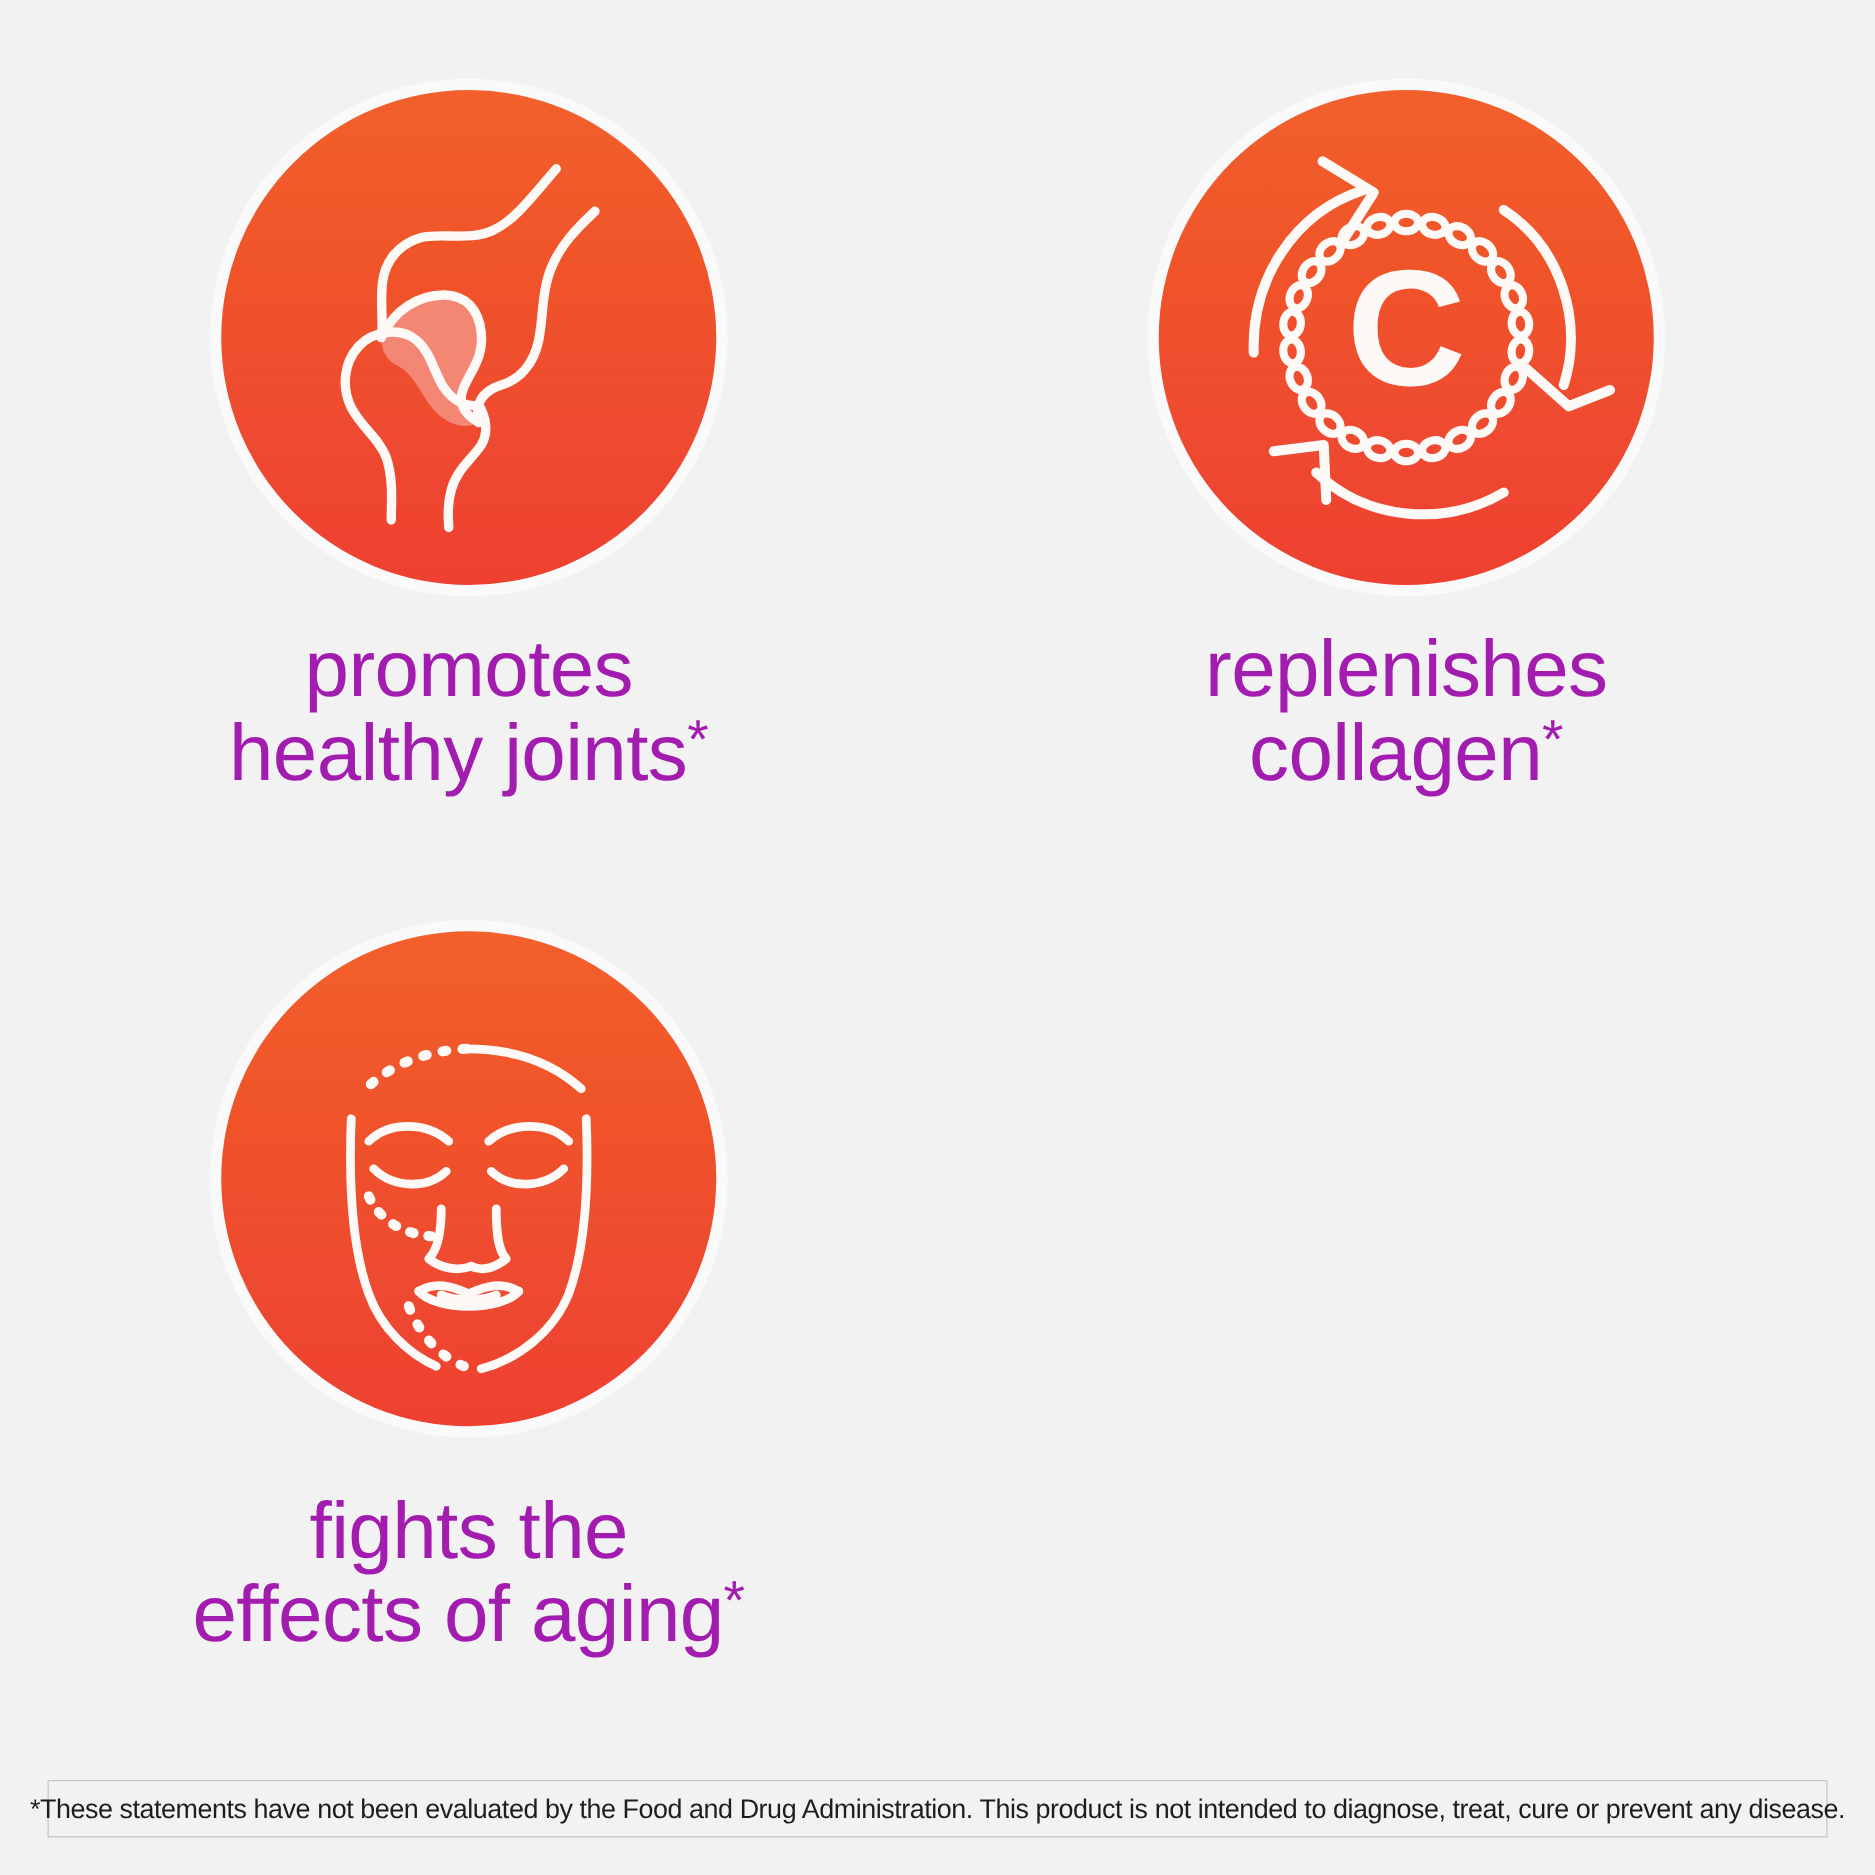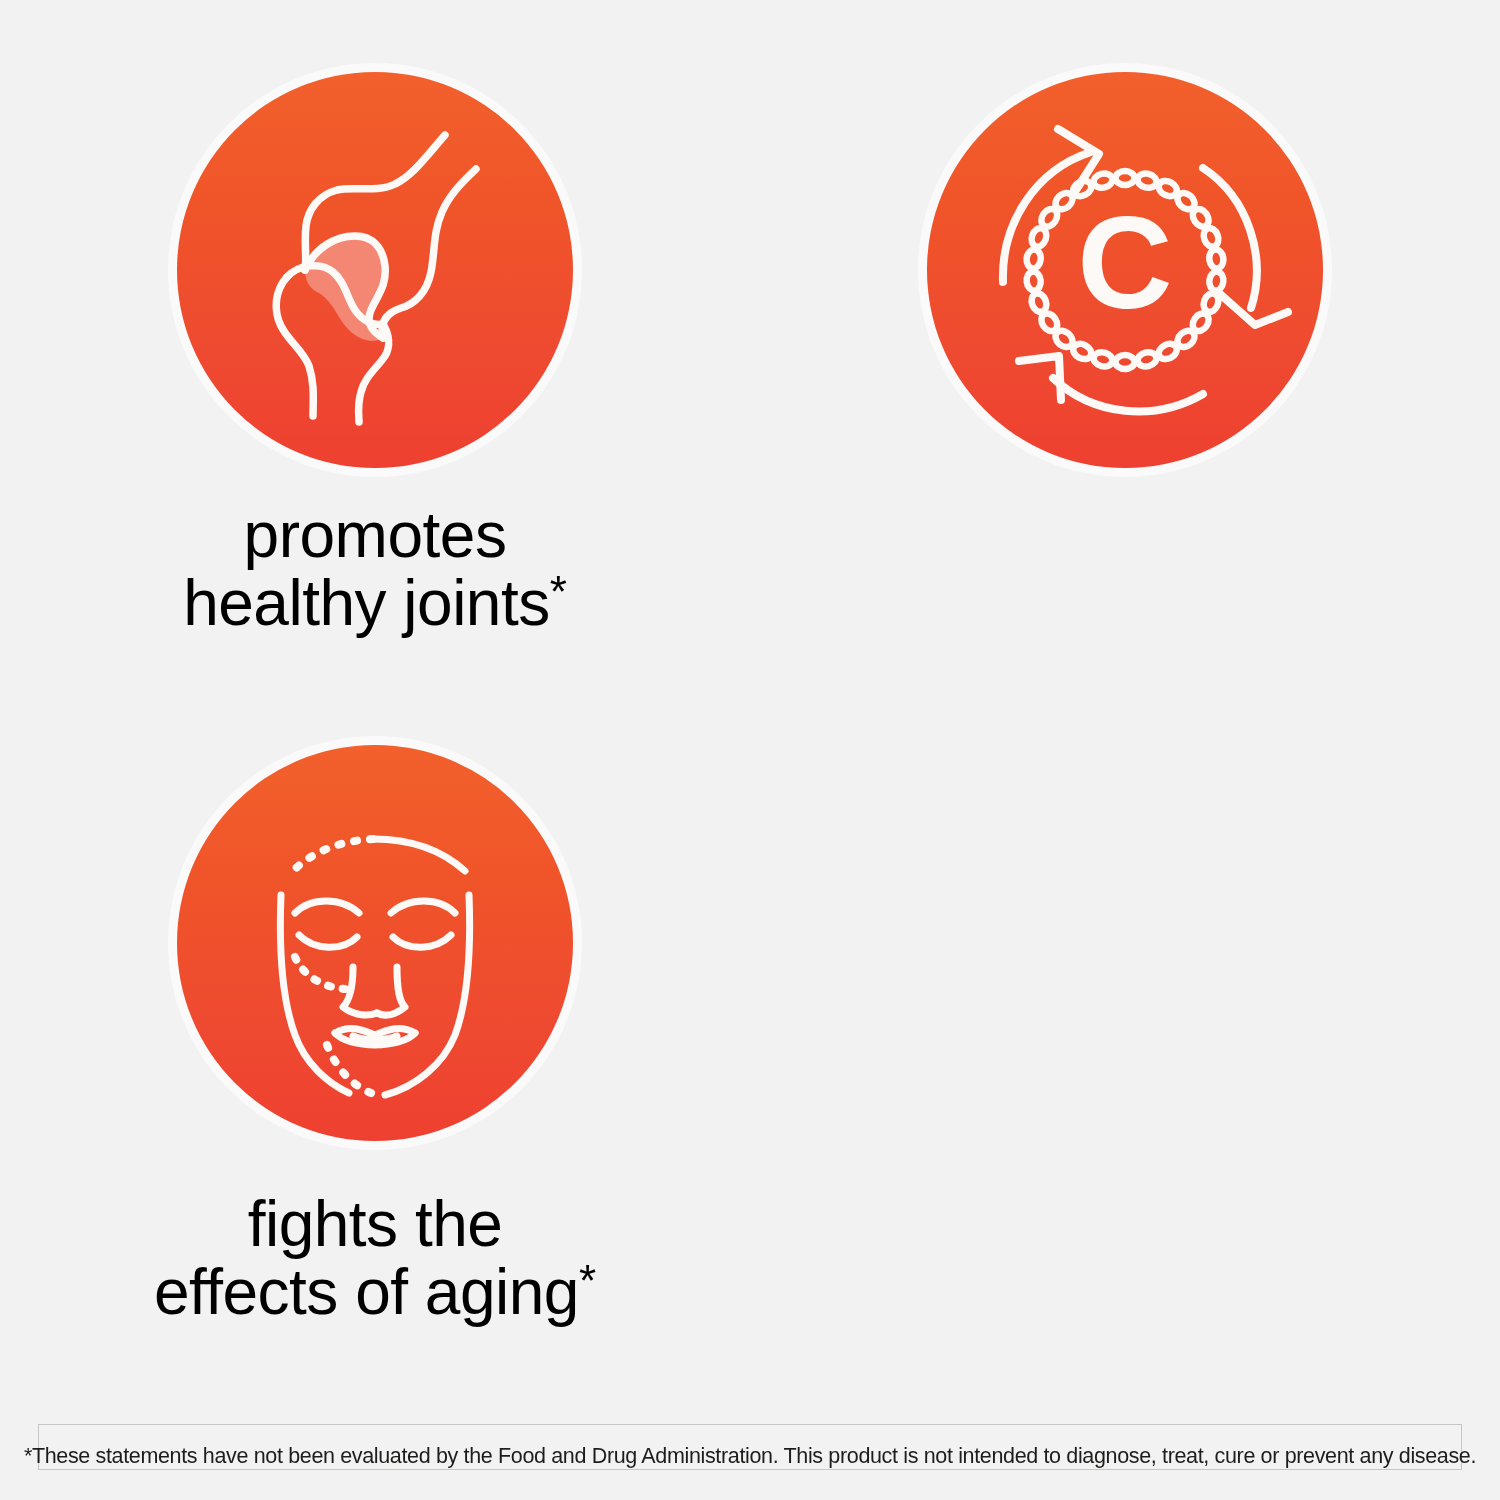--- a/index.html
+++ b/index.html
@@ -52,21 +52,21 @@
     left: 0;
     top: 0;
     width: 396px;
     height: 396px;
     display: block;
   }
 
   .benefit-label {
     margin-top: 34px;
     text-align: center;
-    color: #000000;
+    color: #a21caf;
     font-size: 64px;
     line-height: 1.04;
     font-weight: 400;
     letter-spacing: -0.5px;
     white-space: pre-line;
     font-family: "Liberation Sans", sans-serif;
   }
   .benefit-label .star {
     font-size: 44px;
     vertical-align: 18px;
@@ -81,21 +81,21 @@
   .disclaimer-box {
     position: absolute;
     left: 38px;
     top: 1424px;
     width: 1424px;
     height: 46px;
     box-sizing: border-box;
     border: 1.5px solid #c6c6c6;
     background: #f2f2f2;
     display: flex;
-    align-items: flex-end;
+    align-items: center;
     justify-content: center;
   }
   .disclaimer-text {
     color: #1d1d1b;
     font-size: 21.5px;
     font-family: "Liberation Sans", sans-serif;
     letter-spacing: -0.35px;
     white-space: nowrap;
   }
 </style>
@@ -180,20 +180,22 @@
               <ellipse cx="122.29" cy="145.74" rx="9.5" ry="7" fill="none" stroke="#fdf9f6" stroke-width="6.5" transform="rotate(304.62 122.29 145.74)"></ellipse>
               <ellipse cx="136.99" cy="129.14" rx="9.5" ry="7" fill="none" stroke="#fdf9f6" stroke-width="6.5" transform="rotate(318.46 136.99 129.14)"></ellipse>
               <ellipse cx="155.25" cy="116.54" rx="9.5" ry="7" fill="none" stroke="#fdf9f6" stroke-width="6.5" transform="rotate(332.31 155.25 116.54)"></ellipse>
               <ellipse cx="175.98" cy="108.67" rx="9.5" ry="7" fill="none" stroke="#fdf9f6" stroke-width="6.5" transform="rotate(346.15 175.98 108.67)"></ellipse>
             </g>
         </g>
 
         <text x="198" y="236" text-anchor="middle" font-family="Liberation Sans, sans-serif" font-size="132" font-weight="bold" fill="#fdf9f6">C</text>
       </svg>
     </div>
+    <div class="benefit-label"><span>replenishes
+collagen</span><span class="star">*</span></div>
   </div>
 
   <div class="benefit-cell r2">
     <div class="icon-circle">
       <svg viewBox="0 0 396 396" xmlns="http://www.w3.org/2000/svg">
         <g fill="none" stroke="#fdf9f6" stroke-width="7" stroke-linecap="round" stroke-linejoin="round">
 
           <path d="M196 94 C 236 94, 266 106, 288 126"></path>
 
           <path d="M196 94 C 158 96, 130 110, 112 130" stroke-dasharray="3 13" stroke-width="8"></path>

